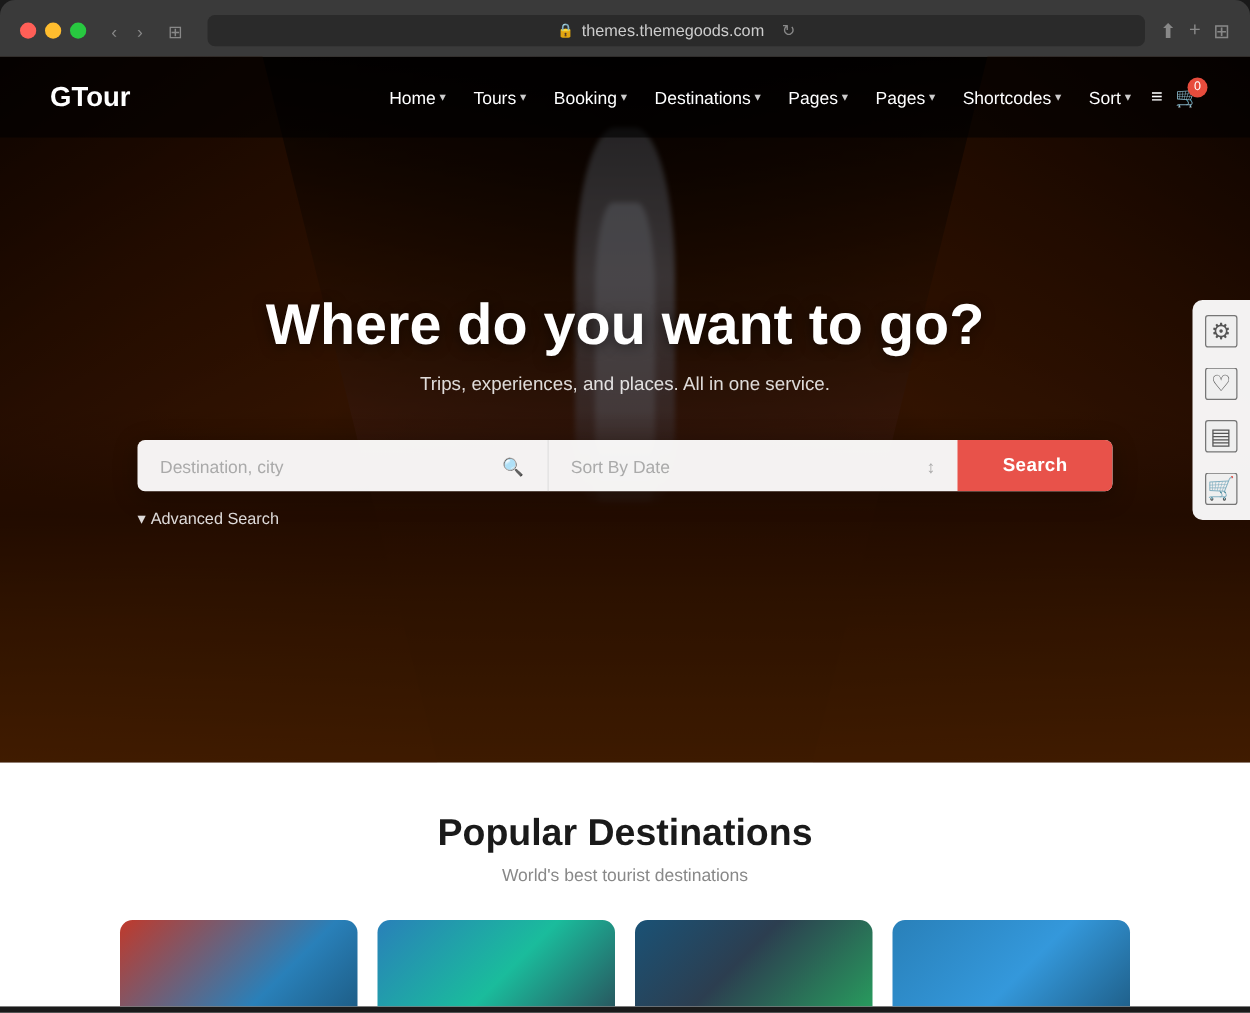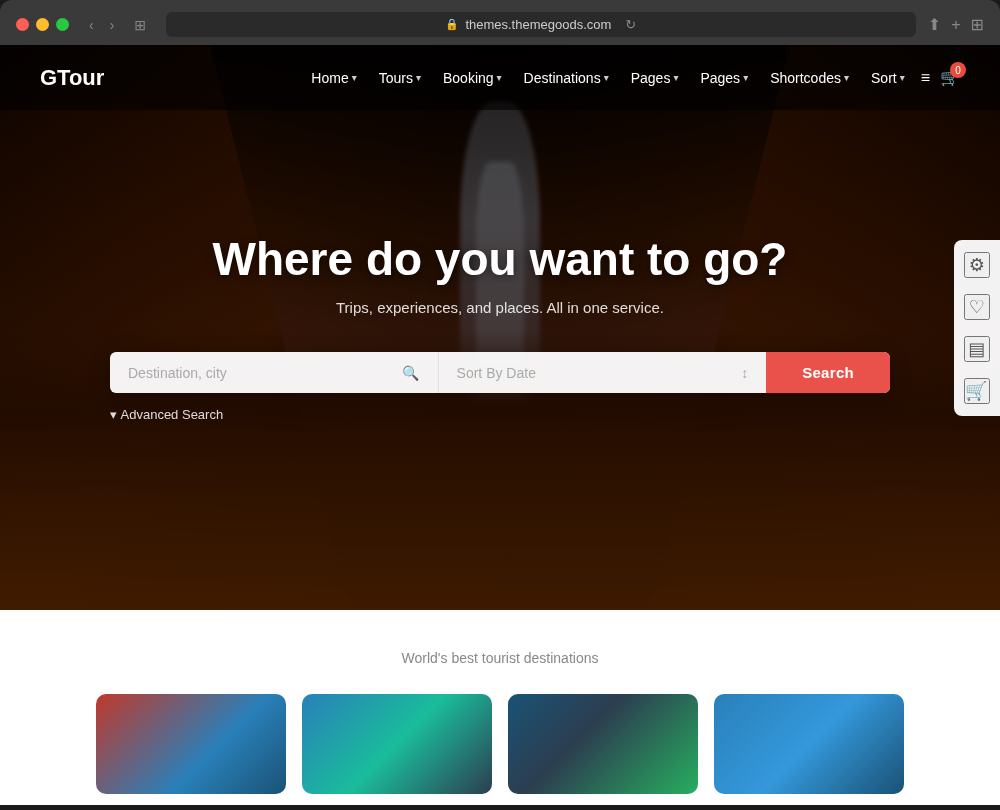--- a/index.html
+++ b/index.html
@@ -569,20 +569,21 @@
       </div>
 
       <div class="advanced-search">
         <span>▾</span>
         <span>Advanced Search</span>
       </div>
     </div>
   </section>
 
   <section class="destinations-section">
+    <h2 class="section-title">Popular Destinations</h2>
     <p class="section-subtitle">World's best tourist destinations</p>
 
     <div class="destination-cards">
       <div class="dest-card dest-card-1"></div>
       <div class="dest-card dest-card-2"></div>
       <div class="dest-card dest-card-3"></div>
       <div class="dest-card dest-card-4"></div>
     </div>
   </section>
 

